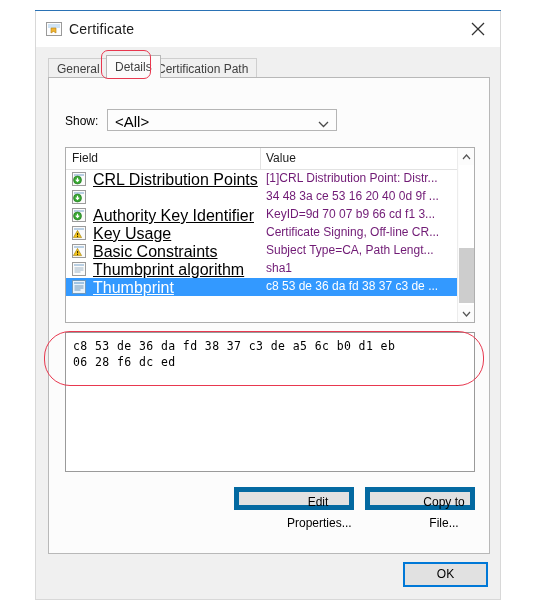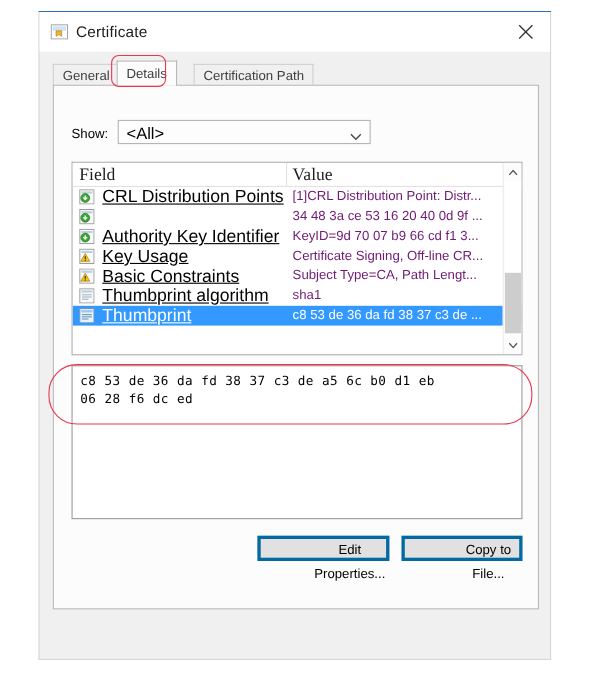--- a/index.html
+++ b/index.html
@@ -99,21 +99,21 @@
   .tab.selected {
     top: 0px;
     height: 23px;
     line-height: 22px;
     background: #fcfcfc;
     border-color: #b8b8b8;
     z-index: 3;
   }
   #tab-general { left: 0px; }
   #tab-details { left: 58px; }
-  #tab-certpath { left: 128px; }
+  #tab-certpath { left: 100px; }
 
   
   #tab-panel {
     position: absolute;
     left: 12px; top: 66px;
     width: 442px; height: 477px;
     background: #fcfcfc;
     border: 1px solid #b8b8b8;
     box-sizing: border-box;
   }
@@ -158,24 +158,23 @@
   #list-header {
     position: absolute;
     left: 0; top: 0;
     width: 100%; height: 21px;
     background: #ffffff;
     border-bottom: 1px solid #e2e2e2;
   }
   .col-head {
     position: absolute;
     top: 3px;
-    font-size: 16px;
+    font-size: 12px;
     color: #1c1c1c;
     cursor: default;
-    font-family: Liberation Serif, serif;
   }
   #col-head-field { left: 6px; }
   #col-head-value { left: 200px; }
   #col-divider {
     position: absolute;
     left: 194px; top: 0px;
     width: 1px; height: 21px;
     background: #e2e2e2;
   }
 
@@ -267,21 +266,21 @@
     color: #000;
     white-space: pre;
     letter-spacing: .4px;
   }
 
   
   .dlg-button {
     position: absolute;
     height: 23px;
     background: #e1e1e1;
-    border: 3px solid #0369a1;
+    border: 5px solid #0369a1;
     box-sizing: border-box;
     font-size: 12px;
     color: #000;
     text-align: center;
     line-height: 21px;
     cursor: default;
     padding-left: 48px;
   }
   #btn-edit-properties {
     left: 185px; top: 409px;
@@ -503,19 +502,22 @@
       <div id="detailbox">
         <div id="detail-text">c8 53 de 36 da fd 38 37 c3 de a5 6c b0 d1 eb
 06 28 f6 dc ed</div>
       </div>
 
       <div class="dlg-button" id="btn-edit-properties">Edit Properties...</div>
       <div class="dlg-button" id="btn-copy-to-file">Copy to File...</div>
 
     </div>
 
+    <div id="footer">
+      <div id="btn-ok">OK</div>
+    </div>
 
   </div>
 
   <div class="annotation" id="annot-details-tab"></div>
   <div class="annotation" id="annot-thumbprint-text"></div>
 
 </div>
 
 </body></html>

